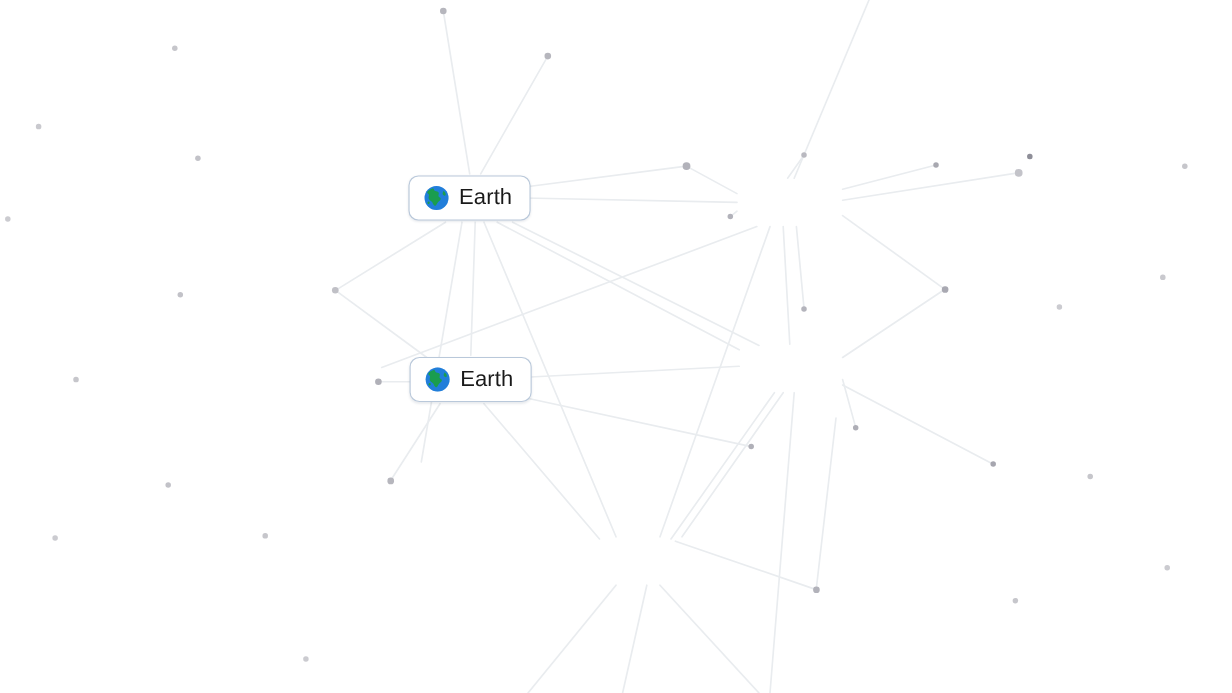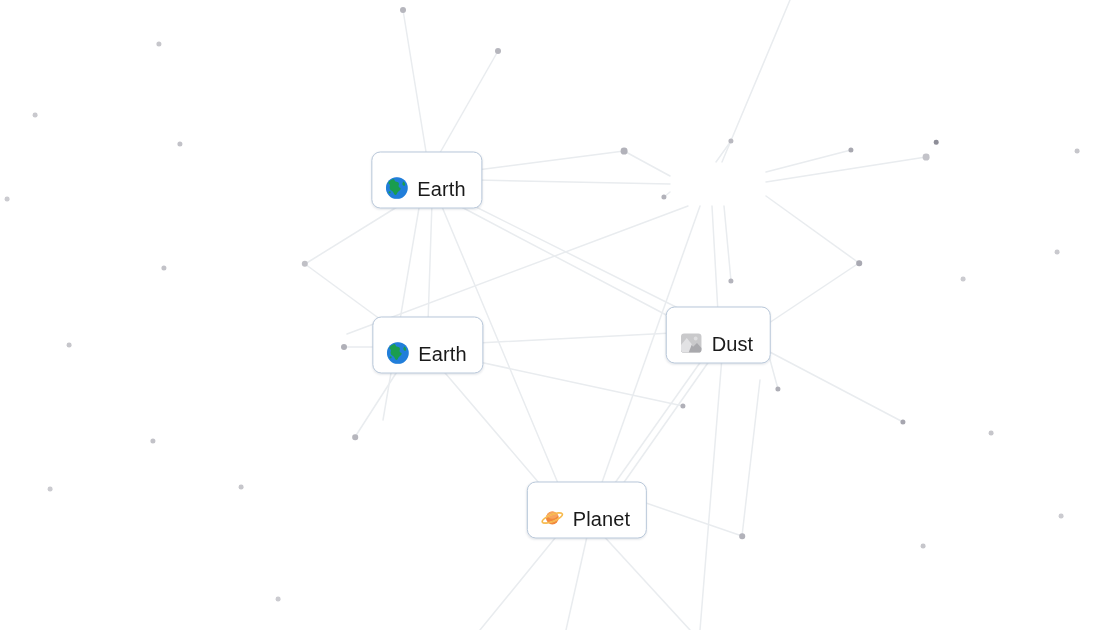--- a/index.html
+++ b/index.html
@@ -25,27 +25,26 @@
     left: 0;
     top: 0;
     width: 1120px;
     height: 630px;
     pointer-events: none;
   }
 
   .node-card {
     position: absolute;
     display: inline-flex;
-    align-items: center;
     gap: 9px;
     box-sizing: border-box;
     background: #ffffff;
     border: 1.6px solid #b9c8da;
     border-radius: 9px;
-    padding: 24px 16px 8px 13px;
+    padding: 8px 16px 8px 13px;
     box-shadow: 0 1px 2px rgba(40, 60, 90, 0.10);
     white-space: nowrap;
     transform: translate(-50%, -50%);
     cursor: pointer;
   }
 
   .node-label {
     font-size: 20px;
     line-height: 22px;
     color: #1a1a1a;
@@ -164,33 +163,15 @@
     <svg class="node-icon" viewBox="0 0 36 36">
       <circle cx="18" cy="18" r="17" fill="#1c77d3"></circle>
       <path d="M18 1a17 17 0 0 1 0 34A17 17 0 0 1 18 1z" fill="#2b8ce8" opacity="0.35"></path>
       <path d="M13 4c2 1 1 3 3 4s4 0 5 2-1 4 0 6 3 1 3 3-2 3-4 5-2 5-4 5-3-3-4-5-4-2-5-5 1-4 0-6-3-2-2-4 5-4 8-5z" fill="#1a9d4e"></path>
       <path d="M28 8c2 1 3 3 3 5s-2 2-3 1-2-3-1-4 0-2 1-2z" fill="#1a9d4e"></path>
       <path d="M7 23c1 0 2 2 1 3s-3 0-3-1 1-2 2-2z" fill="#1a9d4e"></path>
     </svg>
     <span class="node-label">Earth</span>
   </div>
 
-  <div class="node-card" style="left:718px; top:335px;">
-    <svg class="node-icon" viewBox="0 0 36 36">
-      <rect x="2" y="3" width="32" height="30" rx="5" fill="#c9c9cb"></rect>
-      <path d="M2 26l10-12 9 10 6-6 7 8v2a5 5 0 0 1-5 5H7a5 5 0 0 1-5-5z" fill="#a9a9ad"></path>
-      <path d="M2 21l9-11 8 10-5 13H7a5 5 0 0 1-5-5z" fill="#e2e2e4"></path>
-      <circle cx="25" cy="11" r="3" fill="#dedee0"></circle>
-    </svg>
-    <span class="node-label">Dust</span>
-  </div>
 
-  <div class="node-card" style="left:587px; top:510px;">
-    <svg class="node-icon" viewBox="0 0 36 36">
-      <circle cx="18" cy="18" r="10" fill="#f2883c"></circle>
-      <path d="M18 8a10 10 0 0 1 9 6c-2 3-5 5-9 5s-8-2-9-5a10 10 0 0 1 9-6z" fill="#f7a45c"></path>
-      <ellipse cx="18" cy="18" rx="17" ry="5.4" fill="none" stroke="#fac86a" stroke-width="2.6" transform="rotate(-22 18 18)"></ellipse>
-      <ellipse cx="18" cy="18" rx="17" ry="5.4" fill="none" stroke="#f5b23f" stroke-width="1.2" transform="rotate(-22 18 18)"></ellipse>
-    </svg>
-    <span class="node-label">Planet</span>
-  </div>
 
 </div>
 
 </body></html>

